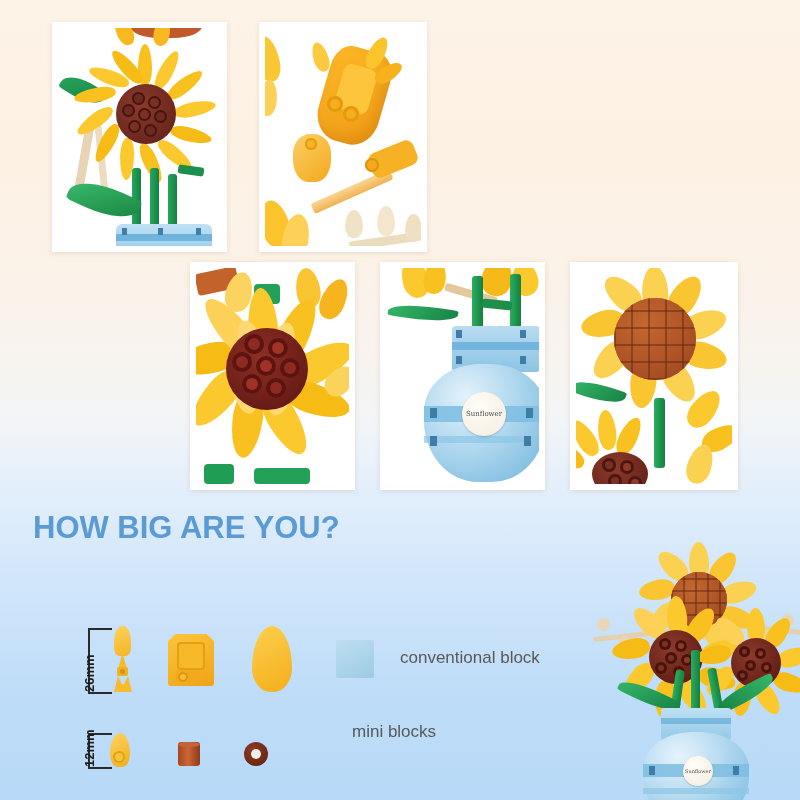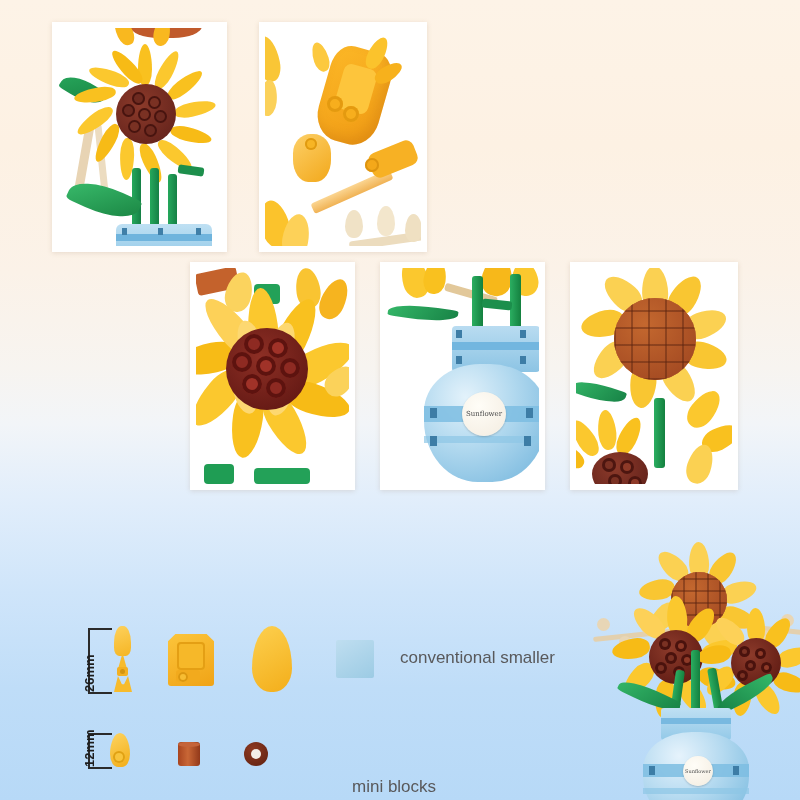--- a/index.html
+++ b/index.html
@@ -7,21 +7,21 @@
   #stage{position:relative;width:800px;height:800px;
     background:linear-gradient(180deg,#fdf3e7 0%,#fdf1e3 18%,#fbf2e8 34%,#f7f4f0 46%,#f2f5f8 53%,#e2eefb 62%,#cfe5fa 74%,#bfddf8 86%,#b7d9f7 100%);}
   .photo{position:absolute;background:#fff;box-shadow:0 1px 5px rgba(150,120,90,.20);overflow:hidden;}
   .photo .inner{position:absolute;left:6px;top:6px;right:6px;bottom:6px;overflow:hidden;background:#fff;}
   .hdr{position:absolute;letter-spacing:1px;}
   #showDetails{left:505px;top:96px;width:290px;font-size:34px;font-weight:bold;color:#f0a02a;letter-spacing:2px;}
   #bigTitle{left:33px;top:510px;font-size:31px;font-weight:bold;color:#5b9bd5;letter-spacing:0px;}
   #smallTitle{left:37px;top:560px;font-size:21px;font-weight:bold;color:#f0a02a;}
   .cmpLabel{position:absolute;font-size:17px;color:#59595b;}
   #convLabel{left:400px;top:648px;}
-  #miniLabel{left:352px;top:777px;}
+  #miniLabel{left:352px;top:722px;}
   .brk{position:absolute;border:2px solid #2b2b2b;border-right:none;}
   .dimtxt{position:absolute;font-size:13px;font-weight:bold;color:#1d1d1d;
     transform:rotate(-90deg);transform-origin:left top;white-space:nowrap;letter-spacing:0px;}
   .pc{position:absolute;}
   
   .petal{position:absolute;border-radius:50% 50% 46% 46%/60% 60% 40% 40%;}
   .disc{position:absolute;border-radius:50%;}
   .stud{position:absolute;border-radius:50%;}
   .leaf{position:absolute;border-radius:70% 10% 70% 10%;}
   .stem{position:absolute;border-radius:3px;}
@@ -243,20 +243,21 @@
       </div>
 
       <div class="petal" style="left:116px;top:120px;width:24px;height:42px;background:#fbc82e;transform:rotate(38deg);"></div>
       <div class="petal" style="left:134px;top:150px;width:22px;height:40px;background:#f9c11f;transform:rotate(64deg);"></div>
       <div class="petal" style="left:112px;top:176px;width:24px;height:40px;background:#fbd152;transform:rotate(18deg);"></div>
 
       <div class="leaf" style="left:-6px;top:116px;width:56px;height:16px;background:linear-gradient(120deg,#35b869,#168044);transform:rotate(18deg);"></div>
     </div>
   </div>
 
+  <div class="hdr" id="bigTitle">HOW BIG ARE YOU?</div>
 
   <div>
 
     <div class="brk" style="left:88px;top:628px;width:22px;height:62px;"></div>
     <div class="dimtxt" style="left:82px;top:692px;">26mm</div>
 
     <div class="pc" style="left:108px;top:626px;width:28px;height:66px;">
       <div style="position:absolute;left:6px;top:0px;width:17px;height:30px;background:linear-gradient(160deg,#fdd15c,#f5b524);border-radius:45% 45% 30% 30%/55% 55% 28% 28%;"></div>
       <div style="position:absolute;left:10px;top:27px;width:9px;height:16px;background:#f7bb2c;clip-path:polygon(50% 0,100% 100%,0 100%);"></div>
       <div style="position:absolute;left:9px;top:41px;width:11px;height:9px;background:#f3b021;border-radius:2px;"></div>
@@ -276,21 +277,21 @@
     <div class="pc" style="left:252px;top:626px;width:40px;height:66px;">
       <div style="position:absolute;left:0;top:0;width:40px;height:66px;
            background:linear-gradient(150deg,#fdd04f,#f3ae1a);
            border-radius:50% 50% 46% 46%/64% 64% 36% 36%;"></div>
     </div>
 
     <div class="pc" style="left:336px;top:640px;width:38px;height:38px;">
       <div style="position:absolute;inset:0;background:linear-gradient(150deg,#bfdef0,#9ccbe4);border-radius:2px;"></div>
     </div>
 
-    <div class="cmpLabel" id="convLabel">conventional smaller</div>
+    <div class="cmpLabel" id="convLabel">conventional block</div>
   </div>
 
   <div>
     <div class="brk" style="left:88px;top:733px;width:22px;height:32px;"></div>
     <div class="dimtxt" style="left:82px;top:767px;">12mm</div>
 
     <div class="pc" style="left:108px;top:733px;width:24px;height:34px;">
       <div style="position:absolute;left:2px;top:0;width:20px;height:34px;background:linear-gradient(150deg,#fdd461,#f2ad18);
            border-radius:50% 50% 40% 40%/62% 62% 38% 38%;"></div>
       <div style="position:absolute;left:5px;top:18px;width:12px;height:12px;background:#f8c43c;border-radius:50%;box-shadow:inset 0 0 0 2px #e0a113;"></div>

